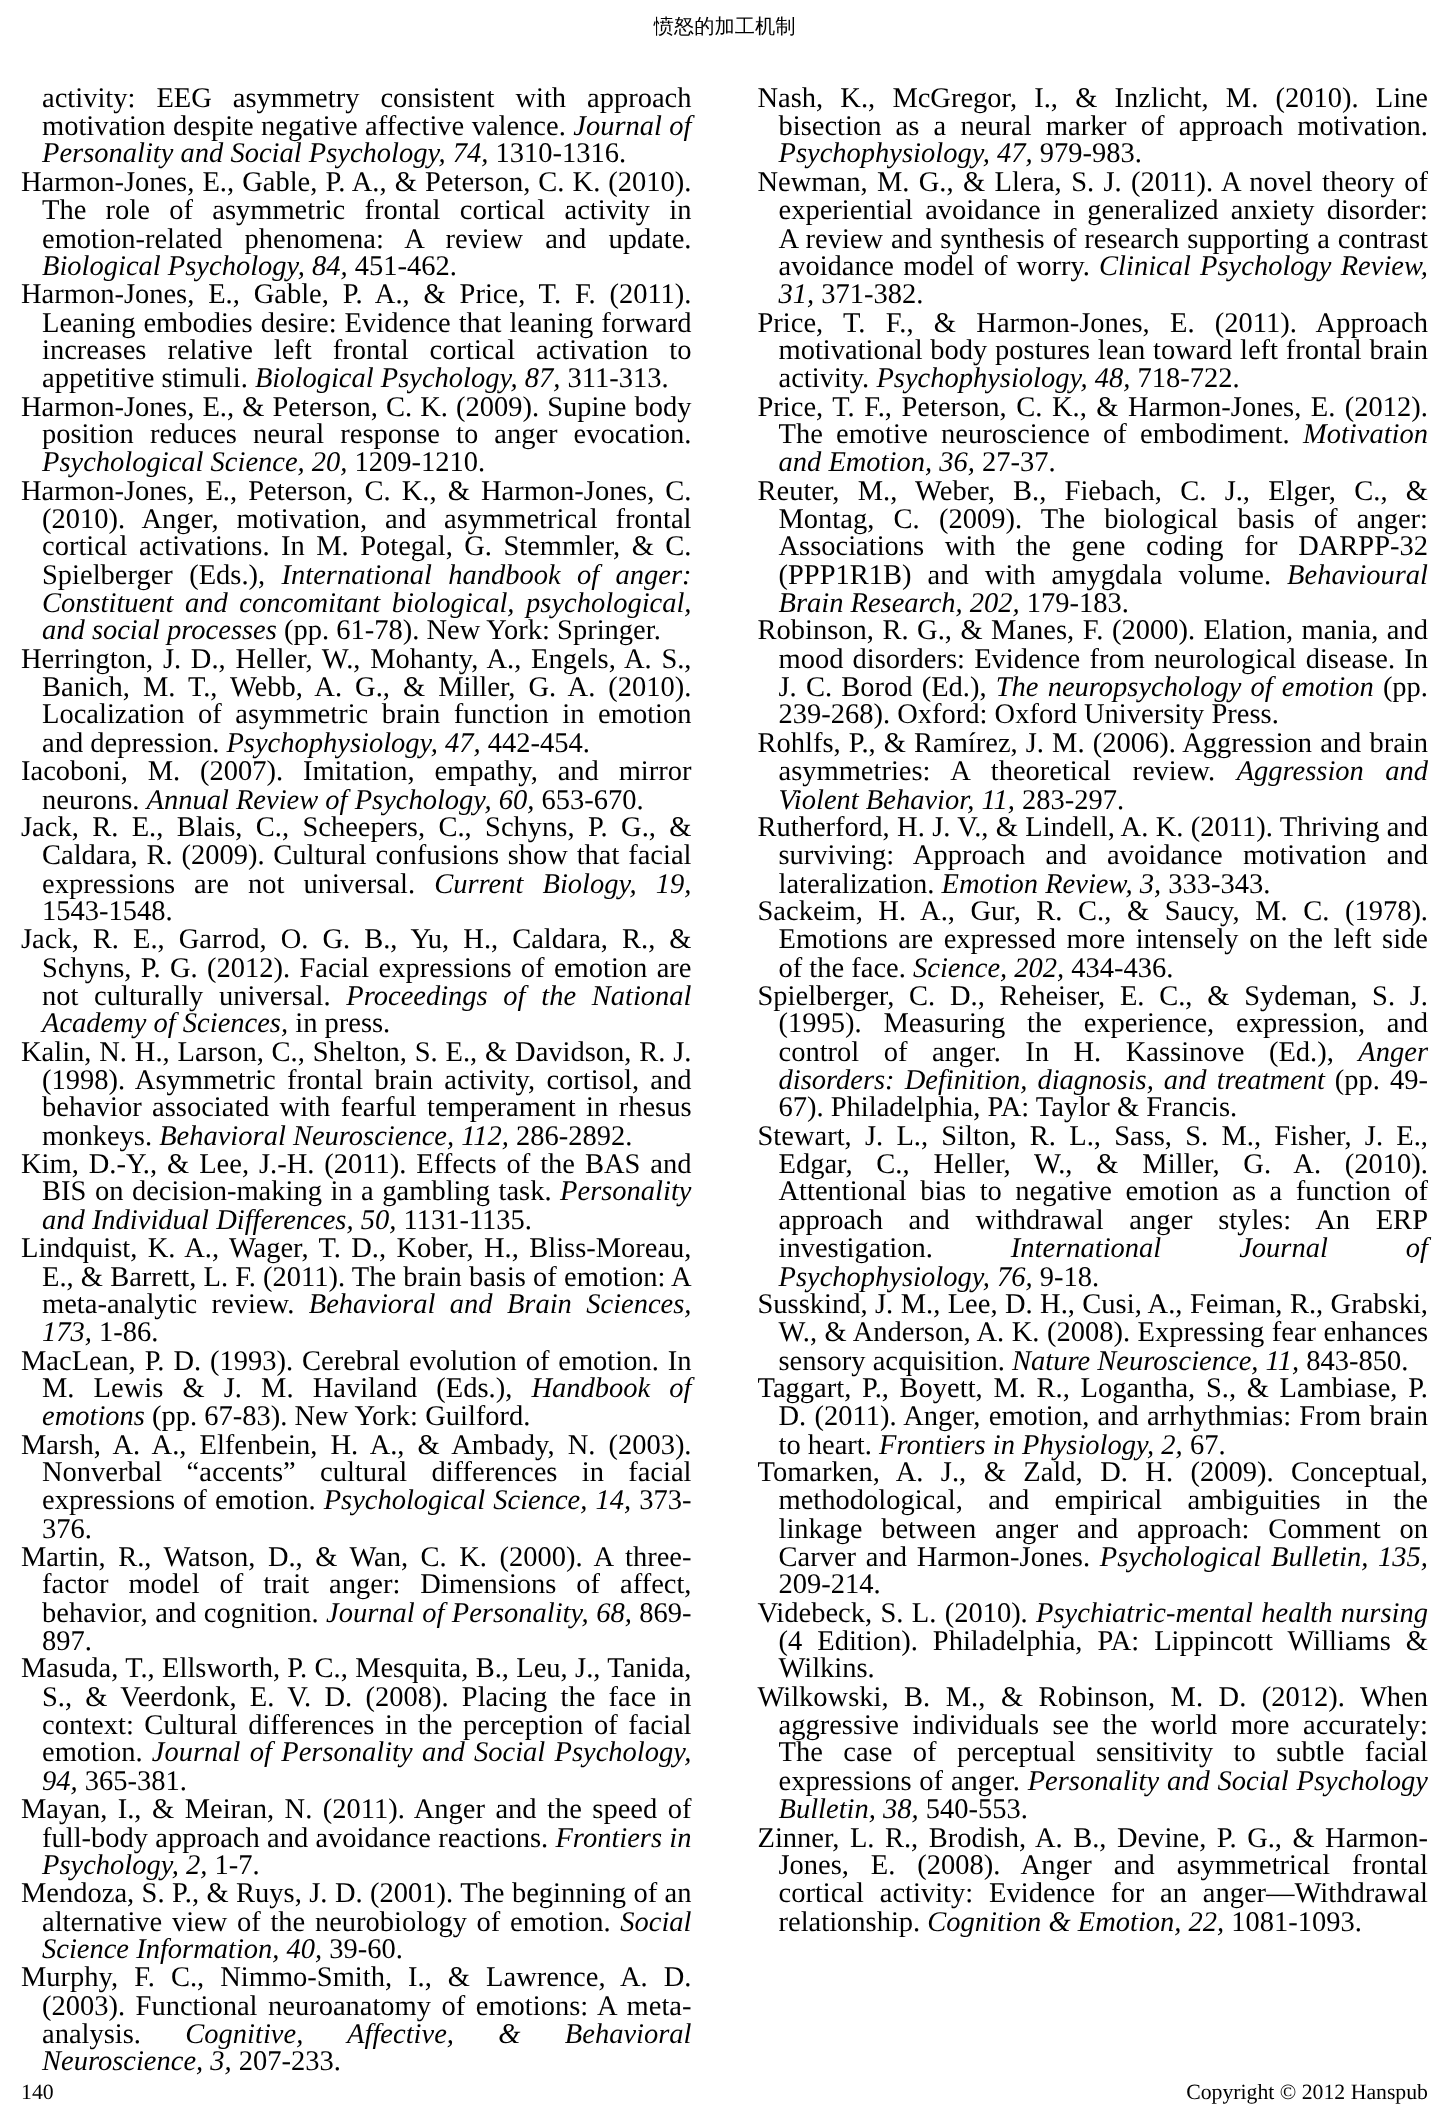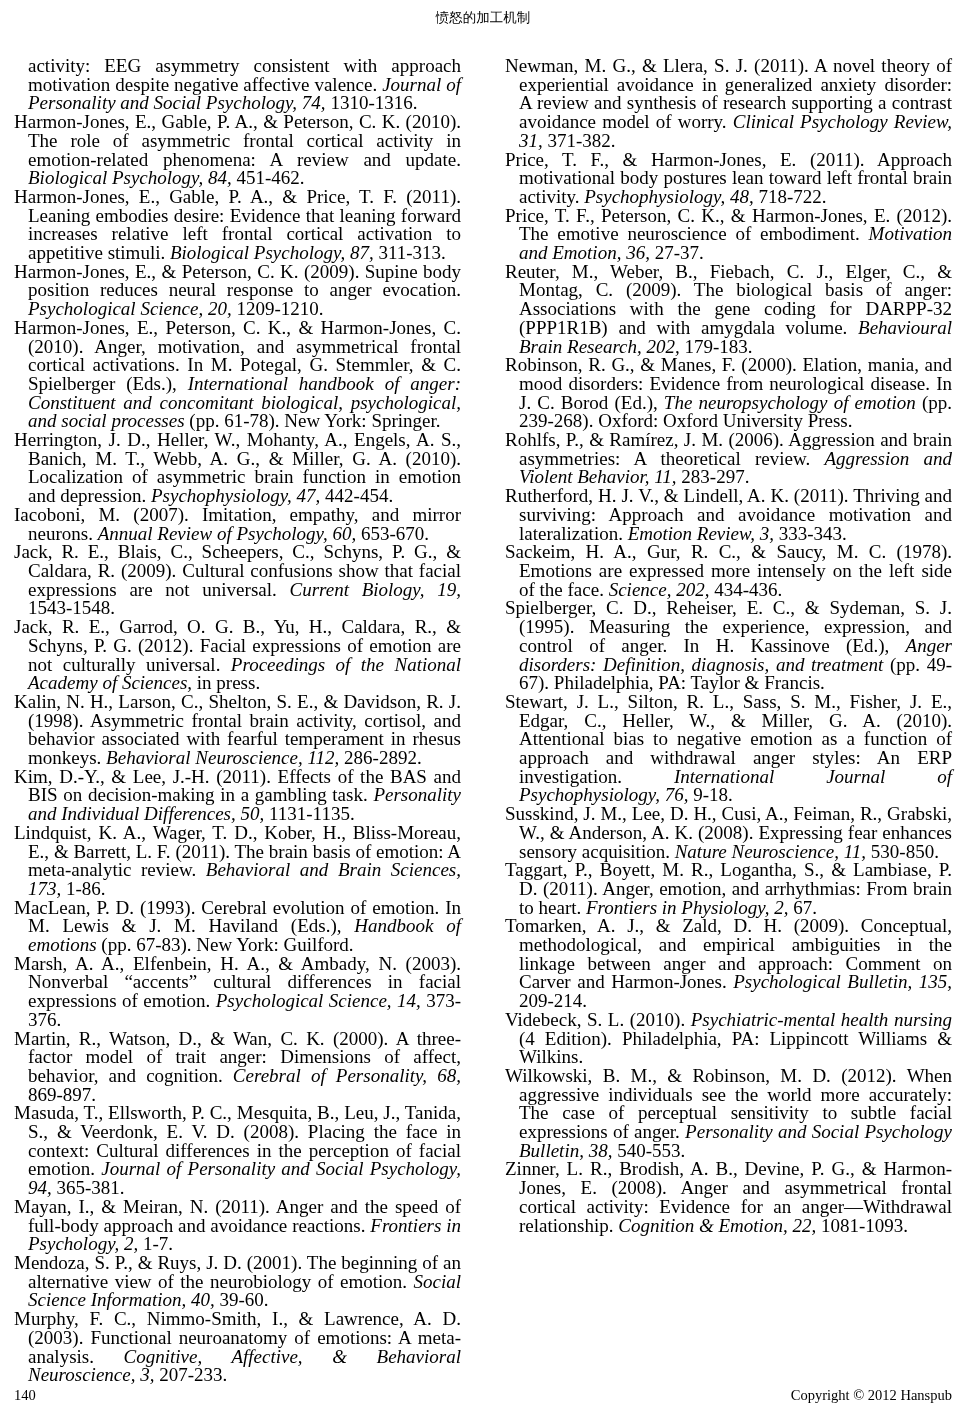--- a/index.html
+++ b/index.html
@@ -70,38 +70,39 @@
         <p class="ref"><span>Harmon-Jones, E., Peterson, C. K., &amp; Harmon-Jones, C. (2010). Anger, motivation, and asymmetrical frontal cortical activations. In M. Potegal, G. Stemmler, &amp; C. Spielberger (Eds.), </span><em>International handbook of anger: Constituent and concomitant biological, psychological, and social processes</em><span> (pp. 61-78). New York: Springer.</span></p>
         <p class="ref"><span>Herrington, J. D., Heller, W., Mohanty, A., Engels, A. S., Banich, M. T., Webb, A. G., &amp; Miller, G. A. (2010). Localization of asymmetric brain function in emotion and depression. </span><em>Psychophysiology, 47,</em><span> 442-454.</span></p>
         <p class="ref"><span>Iacoboni, M. (2007). Imitation, empathy, and mirror neurons. </span><em>Annual Review of Psychology, 60,</em><span> 653-670.</span></p>
         <p class="ref"><span>Jack, R. E., Blais, C., Scheepers, C., Schyns, P. G., &amp; Caldara, R. (2009). Cultural confusions show that facial expressions are not universal. </span><em>Current Biology, 19,</em><span> 1543-1548.</span></p>
         <p class="ref"><span>Jack, R. E., Garrod, O. G. B., Yu, H., Caldara, R., &amp; Schyns, P. G. (2012). Facial expressions of emotion are not culturally universal. </span><em>Proceedings of the National Academy of Sciences,</em><span> in press.</span></p>
         <p class="ref"><span>Kalin, N. H., Larson, C., Shelton, S. E., &amp; Davidson, R. J. (1998). Asymmetric frontal brain activity, cortisol, and behavior associated with fearful temperament in rhesus monkeys. </span><em>Behavioral Neuroscience, 112,</em><span> 286-2892.</span></p>
         <p class="ref"><span>Kim, D.-Y., &amp; Lee, J.-H. (2011). Effects of the BAS and BIS on decision-making in a gambling task. </span><em>Personality and Individual Differences, 50,</em><span> 1131-1135.</span></p>
         <p class="ref"><span>Lindquist, K. A., Wager, T. D., Kober, H., Bliss-Moreau, E., &amp; Barrett, L. F. (2011). The brain basis of emotion: A meta-analytic review. </span><em>Behavioral and Brain Sciences, 173,</em><span> 1-86.</span></p>
         <p class="ref"><span>MacLean, P. D. (1993). Cerebral evolution of emotion. In M. Lewis &amp; J. M. Haviland (Eds.), </span><em>Handbook of emotions</em><span> (pp. 67-83). New York: Guilford.</span></p>
         <p class="ref"><span>Marsh, A. A., Elfenbein, H. A., &amp; Ambady, N. (2003). Nonverbal “accents” cultural differences in facial expressions of emotion. </span><em>Psychological Science, 14,</em><span> 373-376.</span></p>
-        <p class="ref"><span>Martin, R., Watson, D., &amp; Wan, C. K. (2000). A three-factor model of trait anger: Dimensions of affect, behavior, and cognition. </span><em>Cerebral of Personality, 68,</em><span> 869-897.</span></p>
+        <p class="ref"><span>Martin, R., Watson, D., &amp; Wan, C. K. (2000). A three-factor model of trait anger: Dimensions of affect, behavior, and cognition. </span><em>Journal of Personality, 68,</em><span> 869-897.</span></p>
         <p class="ref"><span>Masuda, T., Ellsworth, P. C., Mesquita, B., Leu, J., Tanida, S., &amp; Veerdonk, E. V. D. (2008). Placing the face in context: Cultural differences in the perception of facial emotion. </span><em>Journal of Personality and Social Psychology, 94,</em><span> 365-381.</span></p>
         <p class="ref"><span>Mayan, I., &amp; Meiran, N. (2011). Anger and the speed of full-body approach and avoidance reactions. </span><em>Frontiers in Psychology, 2,</em><span> 1-7.</span></p>
         <p class="ref"><span>Mendoza, S. P., &amp; Ruys, J. D. (2001). The beginning of an alternative view of the neurobiology of emotion. </span><em>Social Science Information, 40,</em><span> 39-60.</span></p>
         <p class="ref"><span>Murphy, F. C., Nimmo-Smith, I., &amp; Lawrence, A. D. (2003). Functional neuroanatomy of emotions: A meta-analysis. </span><em>Cognitive, Affective, &amp; Behavioral Neuroscience, 3,</em><span> 207-233.</span></p>
       </div>
     <div class="col">
+        <p class="ref"><span>Nash, K., McGregor, I., &amp; Inzlicht, M. (2010). Line bisection as a neural marker of approach motivation. </span><em>Psychophysiology, 47,</em><span> 979-983.</span></p>
         <p class="ref"><span>Newman, M. G., &amp; Llera, S. J. (2011). A novel theory of experiential avoidance in generalized anxiety disorder: A review and synthesis of research supporting a contrast avoidance model of worry. </span><em>Clinical Psychology Review, 31,</em><span> 371-382.</span></p>
         <p class="ref"><span>Price, T. F., &amp; Harmon-Jones, E. (2011). Approach motivational body postures lean toward left frontal brain activity. </span><em>Psychophysiology, 48,</em><span> 718-722.</span></p>
         <p class="ref"><span>Price, T. F., Peterson, C. K., &amp; Harmon-Jones, E. (2012). The emotive neuroscience of embodiment. </span><em>Motivation and Emotion, 36,</em><span> 27-37.</span></p>
         <p class="ref"><span>Reuter, M., Weber, B., Fiebach, C. J., Elger, C., &amp; Montag, C. (2009). The biological basis of anger: Associations with the gene coding for DARPP-32 (PPP1R1B) and with amygdala volume. </span><em>Behavioural Brain Research, 202,</em><span> 179-183.</span></p>
         <p class="ref"><span>Robinson, R. G., &amp; Manes, F. (2000). Elation, mania, and mood disorders: Evidence from neurological disease. In J. C. Borod (Ed.), </span><em>The neuropsychology of emotion</em><span> (pp. 239-268). Oxford: Oxford University Press.</span></p>
         <p class="ref"><span>Rohlfs, P., &amp; Ramírez, J. M. (2006). Aggression and brain asymmetries: A theoretical review. </span><em>Aggression and Violent Behavior, 11,</em><span> 283-297.</span></p>
         <p class="ref"><span>Rutherford, H. J. V., &amp; Lindell, A. K. (2011). Thriving and surviving: Approach and avoidance motivation and lateralization. </span><em>Emotion Review, 3,</em><span> 333-343.</span></p>
         <p class="ref"><span>Sackeim, H. A., Gur, R. C., &amp; Saucy, M. C. (1978). Emotions are expressed more intensely on the left side of the face. </span><em>Science, 202,</em><span> 434-436.</span></p>
         <p class="ref"><span>Spielberger, C. D., Reheiser, E. C., &amp; Sydeman, S. J. (1995). Measuring the experience, expression, and control of anger. In H. Kassinove (Ed.), </span><em>Anger disorders: Definition, diagnosis, and treatment</em><span> (pp. 49-67). Philadelphia, PA: Taylor &amp; Francis.</span></p>
         <p class="ref"><span>Stewart, J. L., Silton, R. L., Sass, S. M., Fisher, J. E., Edgar, C., Heller, W., &amp; Miller, G. A. (2010). Attentional bias to negative emotion as a function of approach and withdrawal anger styles: An ERP investigation. </span><em>International Journal of Psychophysiology, 76,</em><span> 9-18.</span></p>
-        <p class="ref"><span>Susskind, J. M., Lee, D. H., Cusi, A., Feiman, R., Grabski, W., &amp; Anderson, A. K. (2008). Expressing fear enhances sensory acquisition. </span><em>Nature Neuroscience, 11,</em><span> 530-850.</span></p>
+        <p class="ref"><span>Susskind, J. M., Lee, D. H., Cusi, A., Feiman, R., Grabski, W., &amp; Anderson, A. K. (2008). Expressing fear enhances sensory acquisition. </span><em>Nature Neuroscience, 11,</em><span> 843-850.</span></p>
         <p class="ref"><span>Taggart, P., Boyett, M. R., Logantha, S., &amp; Lambiase, P. D. (2011). Anger, emotion, and arrhythmias: From brain to heart. </span><em>Frontiers in Physiology, 2,</em><span> 67.</span></p>
         <p class="ref"><span>Tomarken, A. J., &amp; Zald, D. H. (2009). Conceptual, methodological, and empirical ambiguities in the linkage between anger and approach: Comment on Carver and Harmon-Jones. </span><em>Psychological Bulletin, 135,</em><span> 209-214.</span></p>
         <p class="ref"><span>Videbeck, S. L. (2010). </span><em>Psychiatric-mental health nursing</em><span> (4 Edition). Philadelphia, PA: Lippincott Williams &amp; Wilkins.</span></p>
         <p class="ref"><span>Wilkowski, B. M., &amp; Robinson, M. D. (2012). When aggressive individuals see the world more accurately: The case of perceptual sensitivity to subtle facial expressions of anger. </span><em>Personality and Social Psychology Bulletin, 38,</em><span> 540-553.</span></p>
         <p class="ref"><span>Zinner, L. R., Brodish, A. B., Devine, P. G., &amp; Harmon-Jones, E. (2008). Anger and asymmetrical frontal cortical activity: Evidence for an anger—Withdrawal relationship. </span><em>Cognition &amp; Emotion, 22,</em><span> 1081-1093.</span></p>
       </div>
   </div>
 
   <div class="footer">
     <span>140</span>

